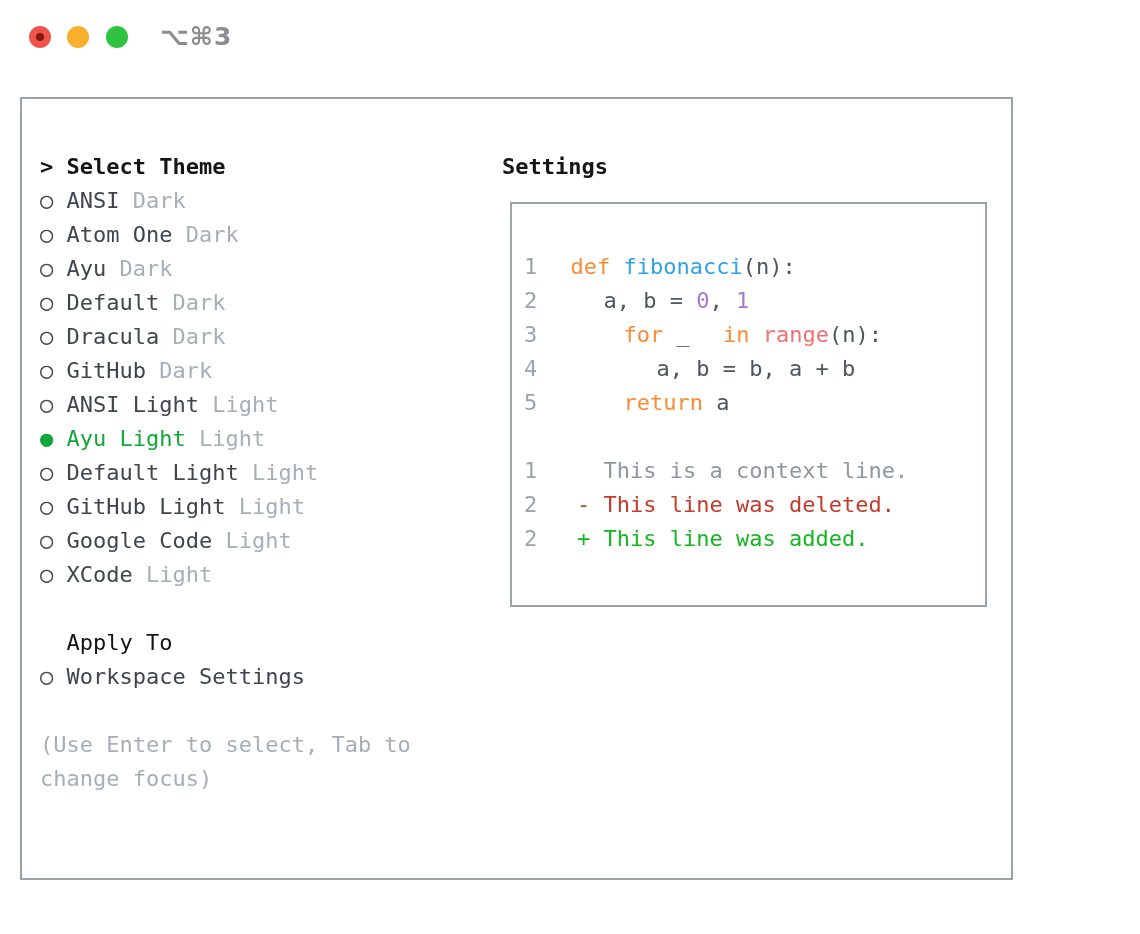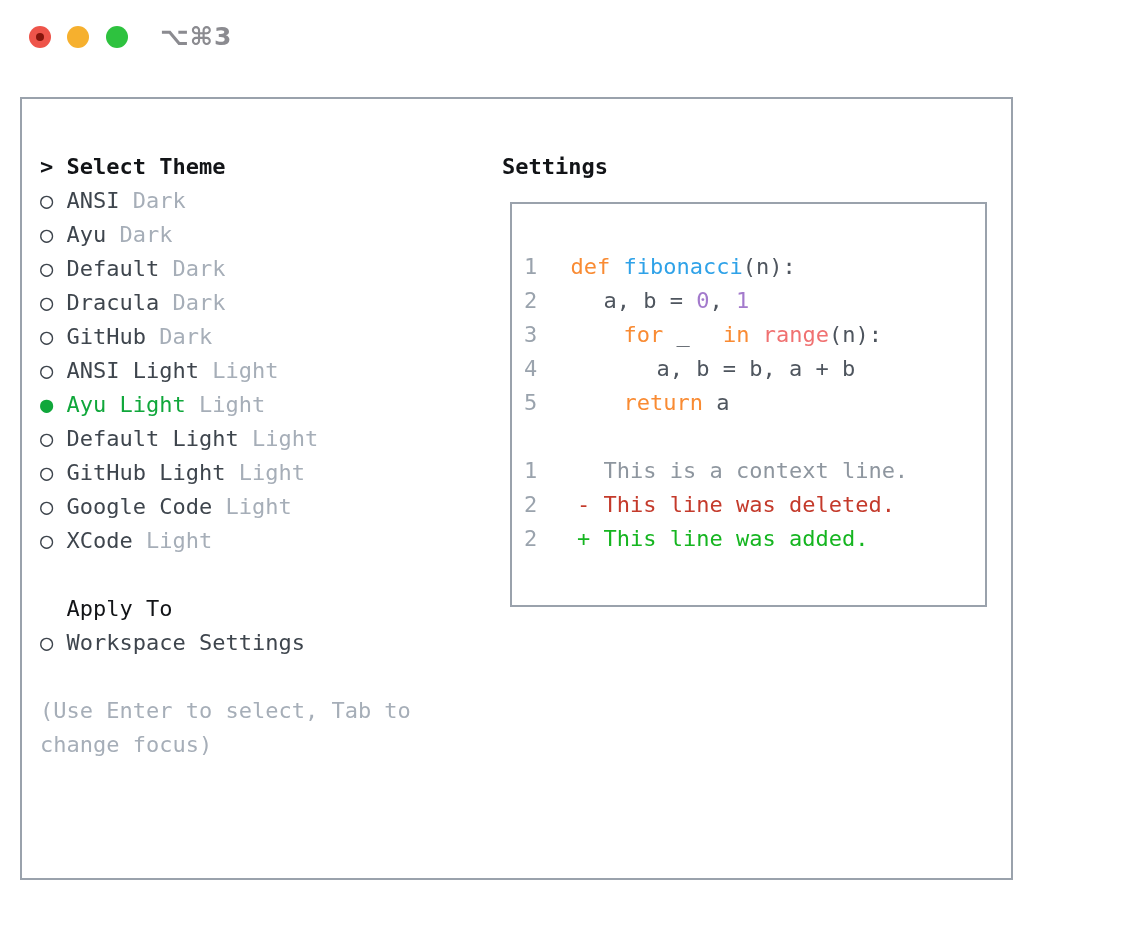--- a/index.html
+++ b/index.html
@@ -90,20 +90,21 @@
   <div class="win-title">⌥⌘3</div>
 </div>
 
 <div class="panel">
 
   <div class="left-col">
     <div class="row header-row"><span>&gt; </span><span>Select Theme</span></div>
 
     <div id="theme-list">
         <div class="row item"><span class="bullet">○ </span><span class="name">ANSI</span><span class="variant"> Dark</span></div>
+        <div class="row item"><span class="bullet">○ </span><span class="name">Atom One</span><span class="variant"> Dark</span></div>
         <div class="row item"><span class="bullet">○ </span><span class="name">Ayu</span><span class="variant"> Dark</span></div>
         <div class="row item"><span class="bullet">○ </span><span class="name">Default</span><span class="variant"> Dark</span></div>
         <div class="row item"><span class="bullet">○ </span><span class="name">Dracula</span><span class="variant"> Dark</span></div>
         <div class="row item"><span class="bullet">○ </span><span class="name">GitHub</span><span class="variant"> Dark</span></div>
         <div class="row item"><span class="bullet">○ </span><span class="name">ANSI Light</span><span class="variant"> Light</span></div>
         <div class="row item selected"><span class="bullet">● </span><span class="name">Ayu Light</span><span class="variant"> Light</span></div>
         <div class="row item"><span class="bullet">○ </span><span class="name">Default Light</span><span class="variant"> Light</span></div>
         <div class="row item"><span class="bullet">○ </span><span class="name">GitHub Light</span><span class="variant"> Light</span></div>
         <div class="row item"><span class="bullet">○ </span><span class="name">Google Code</span><span class="variant"> Light</span></div>
         <div class="row item"><span class="bullet">○ </span><span class="name">XCode</span><span class="variant"> Light</span></div>

